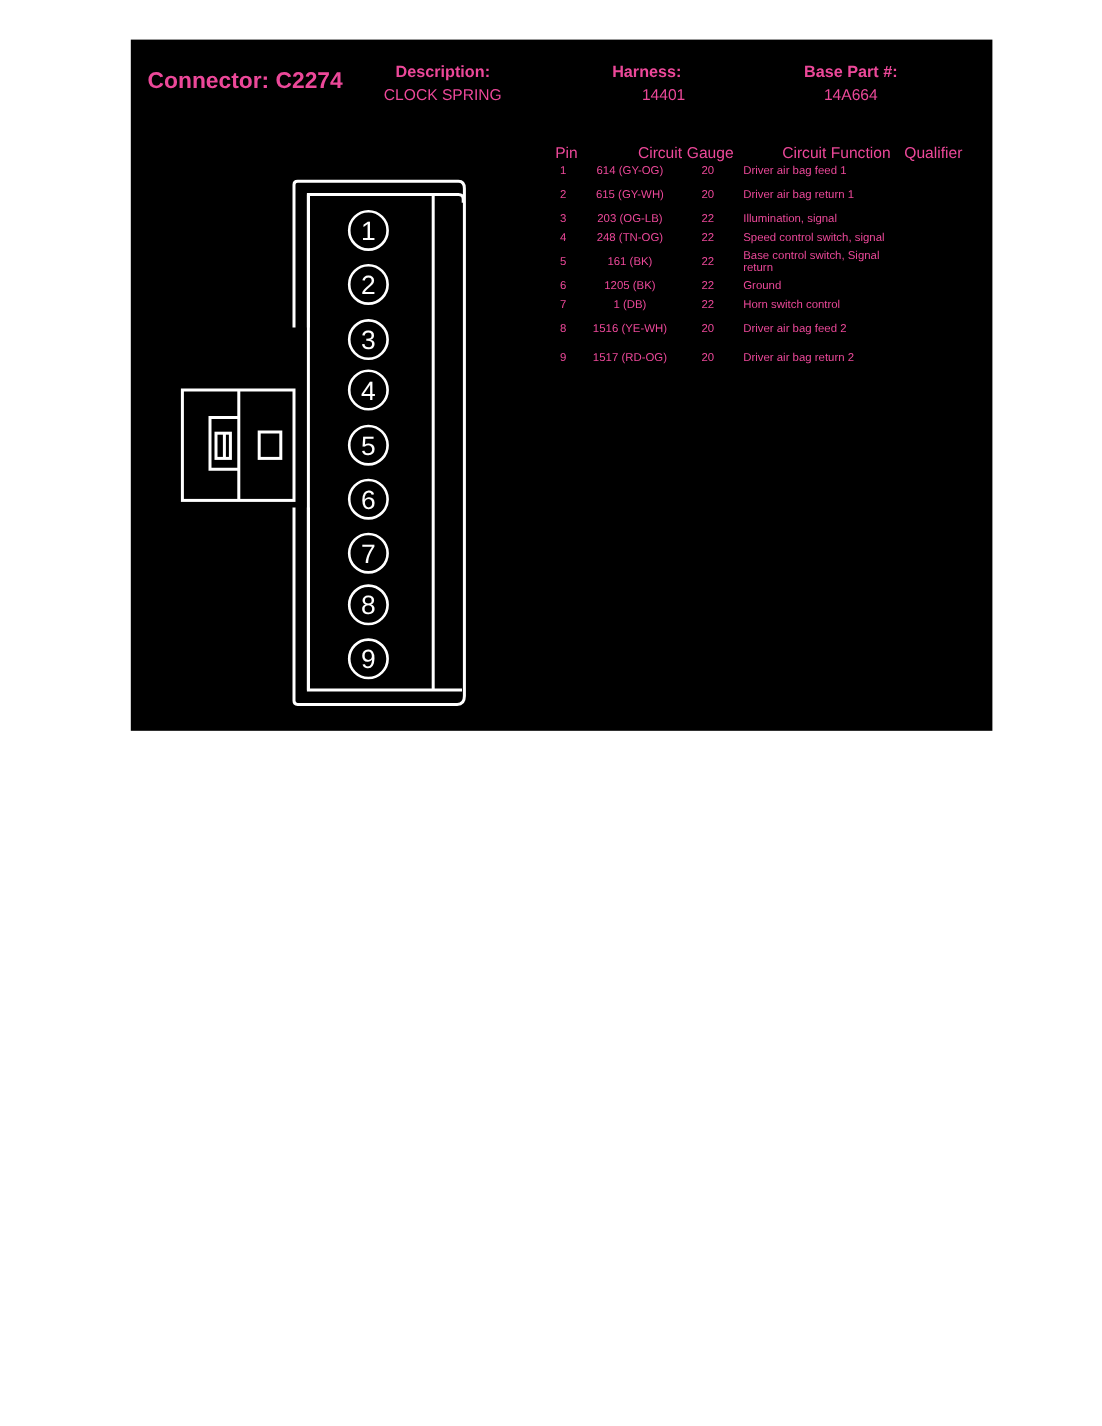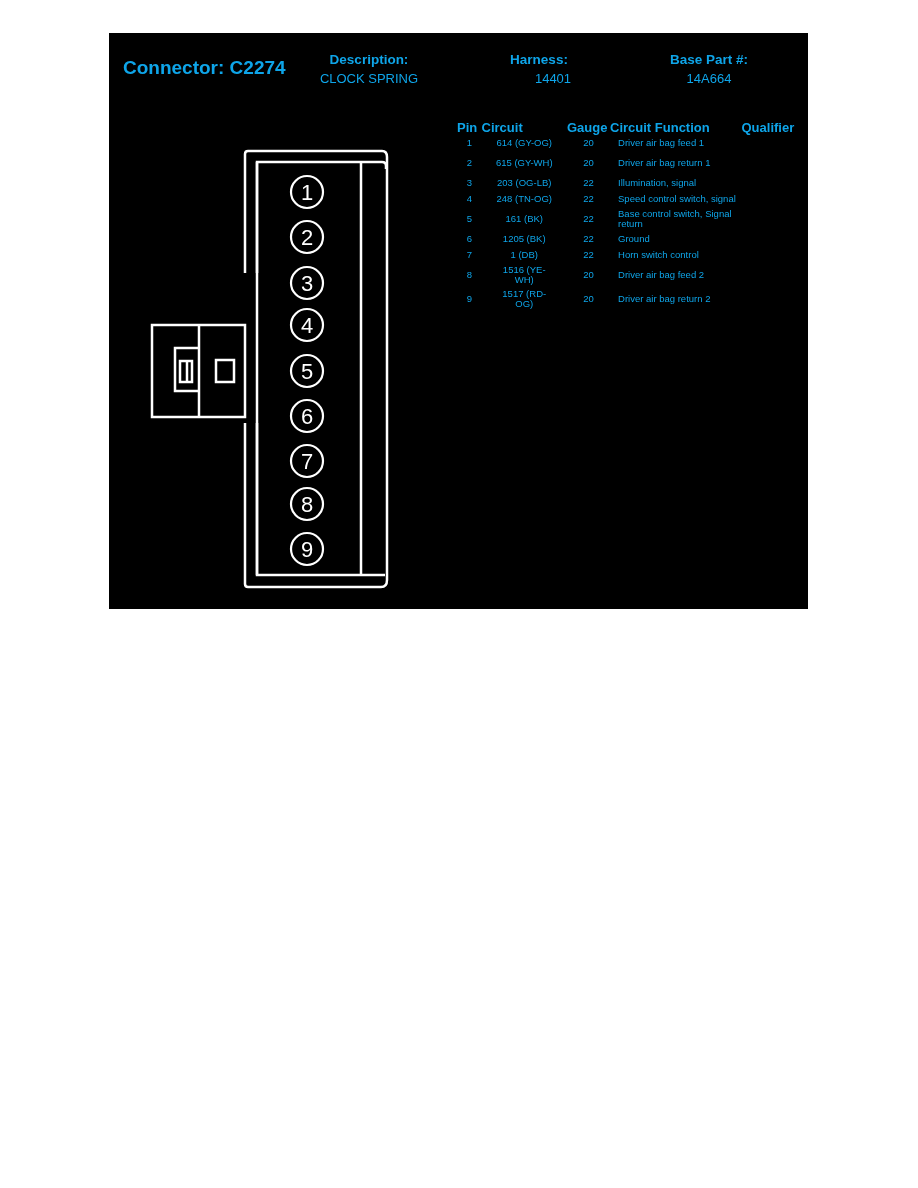--- a/index.html
+++ b/index.html
@@ -1,23 +1,23 @@
 <!DOCTYPE html>
 <html><head>
 <meta charset="utf-8">
 <style>
   html, body { margin: 0; padding: 0; background: #ffffff; }
   body { width: 918px; height: 1188px; position: relative; overflow: hidden; font-family: "Liberation Sans", sans-serif; }
-  #panel { position: absolute; left: 109px; top: 33px; width: 699px; height: 576px; background: #000000; color: #0ea5e9; }
+  #panel { position: absolute; left: 109px; top: 33px; width: 699px; height: 576px; background: #000000; color: #ec4899; padding-left: 19px; }
   .abs { position: absolute; }
   .hdr-title { left: 14px; top: 24px; font-size: 19px; font-weight: bold; white-space: nowrap; }
   .hdr-label { font-size: 13.5px; font-weight: bold; white-space: nowrap; text-align: center; }
   .hdr-value { font-size: 13px; white-space: nowrap; text-align: center; }
   #pin-table { position: absolute; left: 348px; top: 86px; width: 345px; border-collapse: collapse; }
-  #pin-table th { font-size: 13px; font-weight: bold; padding: 0; height: 16px; text-align: left; white-space: nowrap; }
+  #pin-table th { font-size: 13px; font-weight: normal; padding: 0; height: 16px; text-align: right; white-space: nowrap; }
   #pin-table td { font-size: 9.5px; padding: 0; line-height: 10px; vertical-align: middle; }
   #pin-table td.c-pin { text-align: center; width: 26px; }
   #pin-table td.c-circ { text-align: center; width: 70px; }
   #pin-table td.c-gauge { text-align: center; width: 44px; }
   #pin-table td.c-func { text-align: left; padding-left: 8px; width: 134px; }
   #pin-table td.c-qual { width: 63px; }
   #pin-table tr.single td { height: 16px; }
   #pin-table tr.double td { height: 24px; }
   #diagram { position: absolute; left: 0; top: 0; }
 </style>

